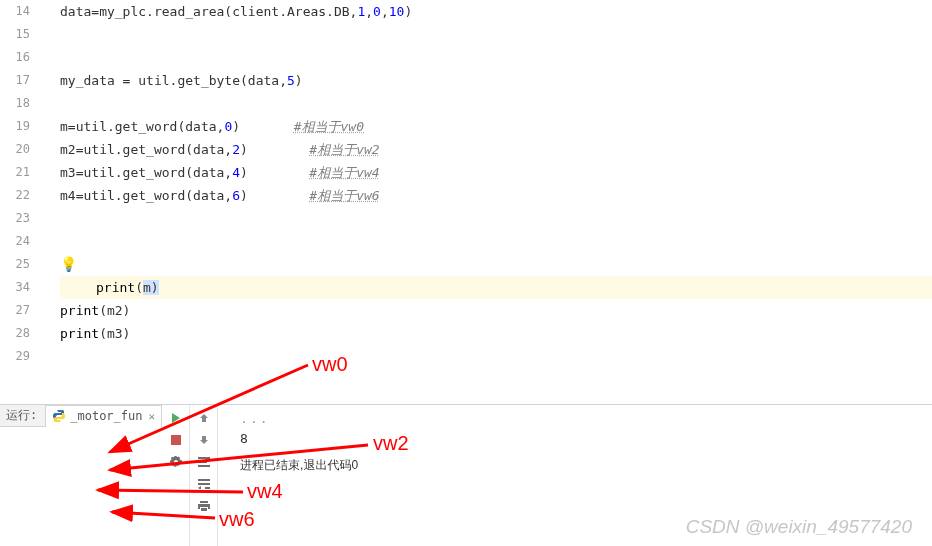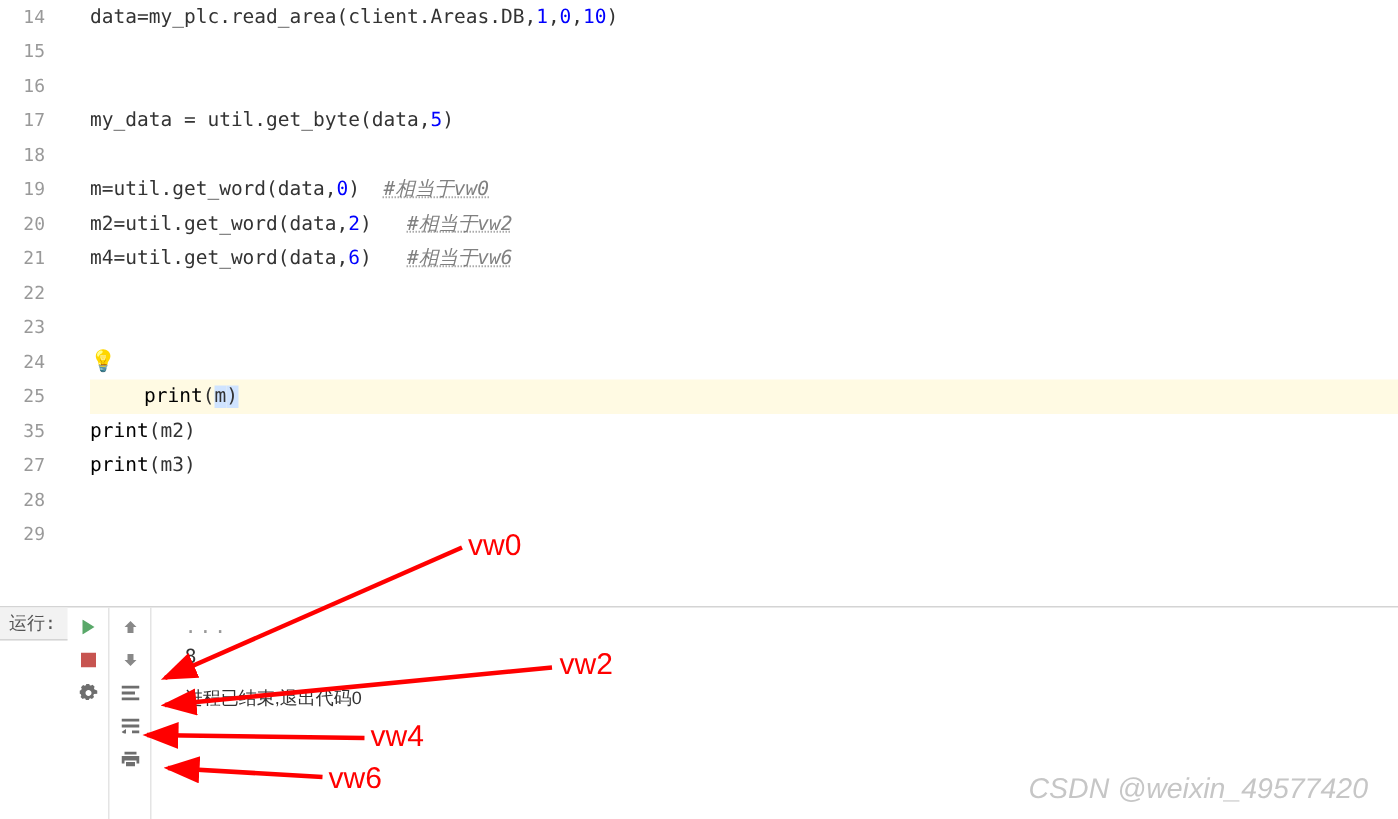--- a/index.html
+++ b/index.html
@@ -5,21 +5,21 @@
 * { margin:0; padding:0; box-sizing:border-box; }
 body { font-family:"Consolas","Monaco",monospace; font-size:13px; background:#fff; color:#333; width:932px; height:546px; overflow:hidden; position:relative; }
 .editor { display:flex; border-bottom:1px solid #d4d4d4; height:405px; }
 .gutter { width:40px; background:#fff; text-align:right; padding-right:10px; color:#999; font-size:12px; user-select:none; }
 .gutter div { height:23px; line-height:23px; }
 .code { flex:1; padding-left:20px; }
 .code-line { height:23px; line-height:23px; white-space:pre; font-family:"Consolas","Monaco",monospace; }
 .hl { background:#fffae3;padding-left:36px; }
 .fn { color:#000; }
 .num { color:#0000ff; }
-.cmt { color:#808080; font-style:italic; text-decoration:underline dotted #aaa; }
+.cmt { color:#808080; font-style:italic; text-decoration:underline dotted #aaa;margin-left:38px; }
 .bulb { color:#e8a33d; font-size:14px; }
 .sel { background:#cfe3ff; }
 .run-panel { height:141px; display:flex; flex-direction:row; }
 .run-header { height:22px; border-bottom:1px solid #d4d4d4; display:flex; align-items:center; padding-left:6px; font-size:12px; color:#555; background:#f2f2f2; }
 .run-label { margin-right:8px; }
 .tab { display:flex; align-items:center; background:#fff; border:1px solid #d4d4d4; border-bottom:none; padding:2px 6px; height:22px; font-size:12px; }
 .tab svg { margin-right:4px; }
 .tab .close { margin-left:6px; color:#888; font-size:11px; }
 .run-body { flex:1; display:flex; }
 .tool-col { width:28px; border-right:1px solid #e4e4e4; display:flex; flex-direction:column; align-items:center; padding-top:4px; gap:4px; }
@@ -43,46 +43,57 @@
       <div>16</div>
       <div>17</div>
     <div>18</div>
       <div>19</div>
       <div>20</div>
       <div>21</div>
     <div>22</div>
       <div>23</div>
       <div>24</div>
       <div>25</div>
-    <div>35</div>
+    <div>34</div>
       <div>27</div>
       <div>28</div>
       <div>29</div>
   </div>
   <div class="code">
     <div class="code-line"><span>data=my_plc.read_area(client.Areas.DB,</span><span class="num">1</span><span>,</span><span class="num">0</span><span>,</span><span class="num">10</span><span>)</span></div>
     <div class="code-line"></div>
     <div class="code-line"></div>
     <div class="code-line"><span>my_data = util.get_byte(data,</span><span class="num">5</span><span>)</span></div>
     <div class="code-line"></div>
     <div class="code-line"><span>m=util.get_word(data,</span><span class="num">0</span><span>)  </span><span class="cmt">#相当于vw0</span></div>
     <div class="code-line"><span>m2=util.get_word(data,</span><span class="num">2</span><span>)   </span><span class="cmt">#相当于vw2</span></div>
+    <div class="code-line"><span>m3=util.get_word(data,</span><span class="num">4</span><span>)   </span><span class="cmt">#相当于vw4</span></div>
     <div class="code-line"><span>m4=util.get_word(data,</span><span class="num">6</span><span>)   </span><span class="cmt">#相当于vw6</span></div>
     <div class="code-line"></div>
     <div class="code-line"></div>
     <div class="code-line"><span class="bulb">💡</span></div>
     <div class="code-line hl"><span class="fn">print</span><span>(</span><span class="sel">m</span><span class="sel">)</span></div>
     <div class="code-line"><span class="fn">print</span><span>(m2)</span></div>
     <div class="code-line"><span class="fn">print</span><span>(m3)</span></div>
   </div>
 </div>
 
 <div class="run-panel">
   <div class="run-header">
     <span class="run-label">运行:</span>
+    <div class="tab">
+      <svg width="14" height="14" viewBox="0 0 14 14">
+          <path fill="#3572A5" d="M7 1c-2 0-2 1-2 1v1h4v1H3s-2 0-2 3 2 3 2 3h1V8s0-2 2-2h4s2 0 2-2V2s0-1-2-1H7z"></path>
+          <circle cx="5.2" cy="2.3" r=".6" fill="#fff"></circle>
+          <path fill="#FFD43B" d="M7 13c2 0 2-1 2-1v-1H5v-1h6s2 0 2-3-2-3-2-3h-1v2s0 2-2 2H4s-2 0-2 2v2s0 1 2 1h3z"></path>
+          <circle cx="8.8" cy="11.7" r=".6" fill="#fff"></circle>
+        </svg>
+      <span>_motor_fun</span>
+      <span class="close">✕</span>
+    </div>
   </div>
   <div class="run-body">
     <div class="tool-col">
       <div class="tb play">
           <svg width="10" height="10" viewBox="0 0 10 10">
             <path fill="#59a869" d="M1 0l8 5-8 5z"></path>
           </svg>
         </div>
       <div class="tb">
           <svg width="10" height="10" viewBox="0 0 10 10">

